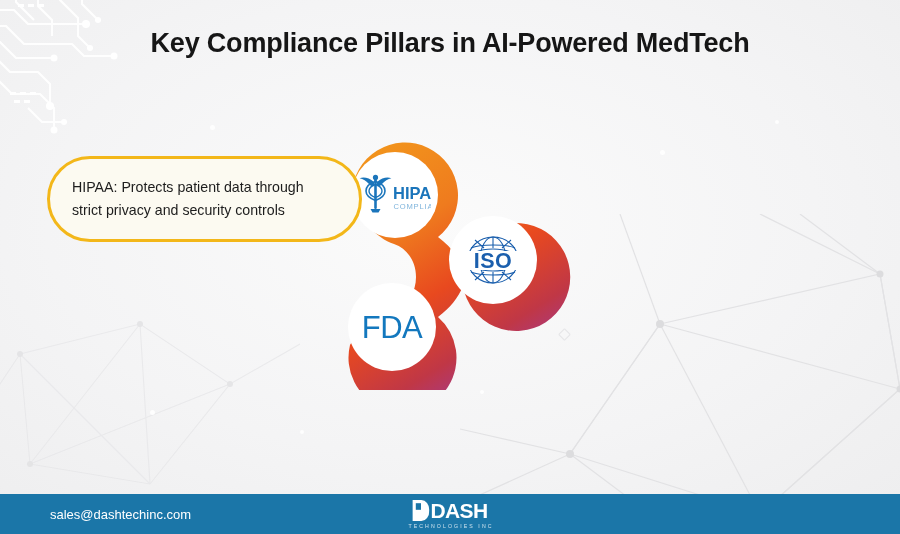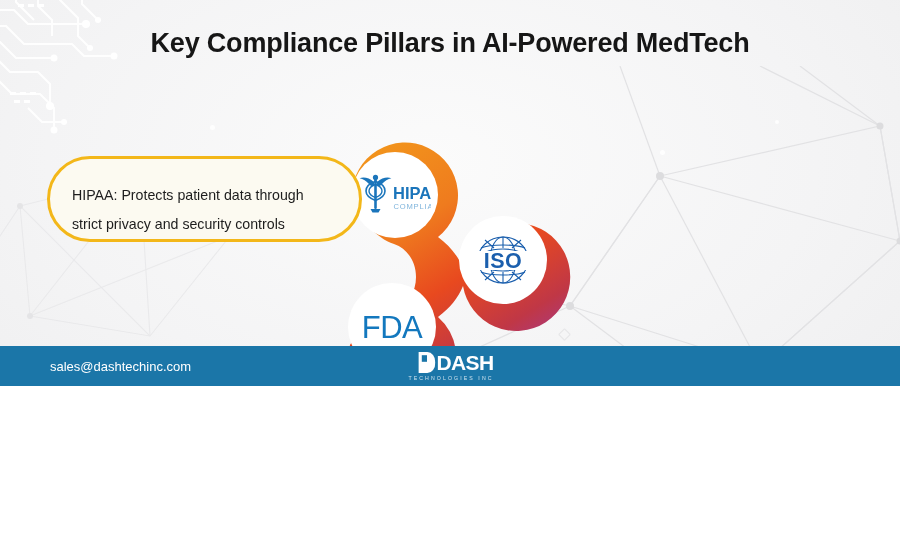--- a/index.html
+++ b/index.html
@@ -8,21 +8,21 @@
     padding: 0;
     background: #ffffff;
   }
   body {
     font-family: "Liberation Sans", sans-serif;
   }
 
   #canvas {
     position: relative;
     width: 900px;
-    height: 386px;
+    height: 534px;
     overflow: hidden;
     background:
       radial-gradient(ellipse 700px 420px at 48% 42%, #fbfbfb 0%, #f4f4f5 55%, #ededee 100%);
   }
 
   
   .bg-layer {
     position: absolute;
     inset: 0;
     pointer-events: none;
@@ -83,23 +83,23 @@
   }
 
   
   .callout {
     position: absolute;
     box-sizing: border-box;
     border-style: solid;
     border-width: 3px;
     border-radius: 46px;
     display: flex;
-    align-items: flex-end;
+    align-items: center;
     font-size: 14.2px;
-    line-height: 29px;
+    line-height: 23px;
     color: #1d1d1d;
   }
   .callout .txt {
     padding: 0 22px;
   }
 
   #callout-hipaa {
     left: 47px;
     top: 156px;
     width: 315px;
@@ -142,21 +142,21 @@
     align-items: center;
     justify-content: center;
   }
   #ring-hipaa {
     left: 352px;
     top: 152px;
     width: 86px;
     height: 86px;
   }
   #ring-iso {
-    left: 459px;
+    left: 449px;
     top: 216px;
     width: 88px;
     height: 88px;
   }
   #ring-fda {
     left: 348px;
     top: 283px;
     width: 88px;
     height: 88px;
   }
@@ -188,21 +188,21 @@
     right: 58px;
     font-size: 13px;
     color: #ffffff;
   }
   .footer-logo {
     position: absolute;
     left: 50%;
     transform: translateX(-50%);
     display: flex;
     flex-direction: column;
-    align-items: flex-end;
+    align-items: center;
   }
   .fl-row {
     display: flex;
     align-items: center;
   }
   .fl-mark {
     width: 17px;
     height: 21px;
     margin-right: 1px;
   }

